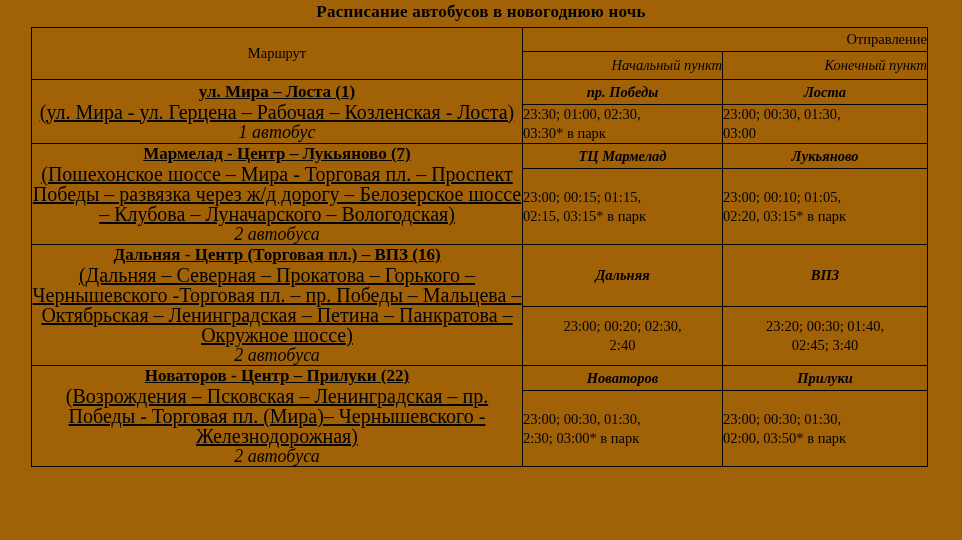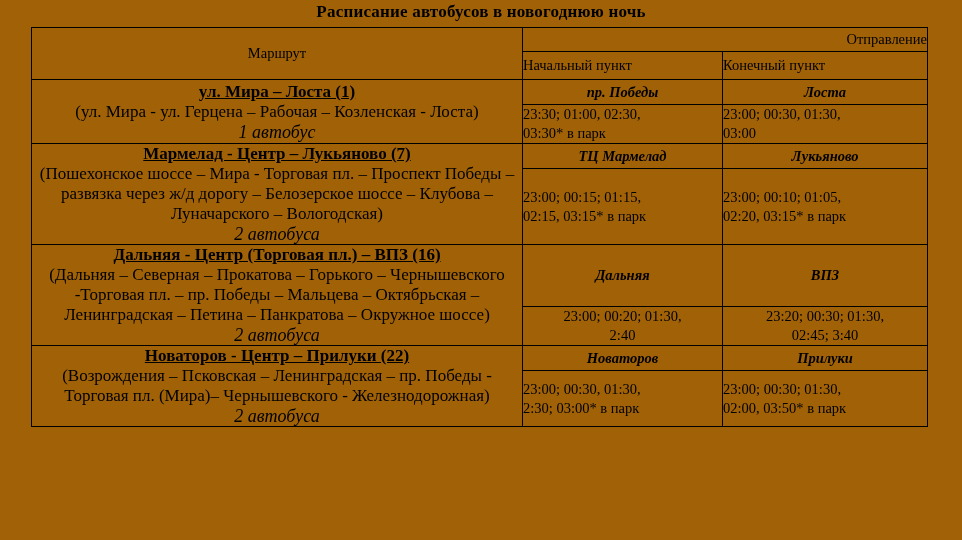--- a/index.html
+++ b/index.html
@@ -56,41 +56,43 @@
     text-align: center;
     font-size: 16px;
     height: 51px;
   }
   .hdr-depart {
     text-align: right;
     font-size: 16px;
     height: 23px;
   }
   .hdr-sub {
-    text-align: left;
+    text-align: right;
+    font-style: italic;
     font-size: 15px;
     height: 26px;
   }
 
   
   .route-cell {
     text-align: center;
     padding: 4px 6px 5px 6px;
   }
   .route-name {
     font-weight: bold;
     text-decoration: underline;
     font-size: 17px;
     line-height: 20px;
     display: block;
   }
   .route-stops {
     display: block;
-    font-size: 17px;
-    line-height: 20px;
+    font-size: 20px;
+    line-height: 20px;
+    text-decoration: underline;
   }
   .route-buses {
     display: block;
     font-style: italic;
     font-size: 18px;
     line-height: 20px;
   }
 
   
   .point-name {
@@ -180,25 +182,25 @@
         <td class="route-cell" rowspan="2">
           <span class="route-name">Дальняя - Центр (Торговая пл.) – ВПЗ (16)</span>
           <span class="route-stops">(Дальняя – Северная – Прокатова – Горького – Чернышевского -Торговая пл. – пр. Победы – Мальцева – Октябрьская – Ленинградская – Петина – Панкратова – Окружное шоссе)</span>
           <span class="route-buses">2 автобуса</span>
         </td>
         <td class="point-name ph-tall">Дальняя</td>
         <td class="point-name ph-tall">ВПЗ</td>
       </tr>
       <tr>
         <td class="times center">
-          <span class="tline">23:00; 00:20; 01:30,</span>
+          <span class="tline">23:00; 00:20; 02:30,</span>
           <span class="tline">2:40</span>
         </td>
         <td class="times center">
-          <span class="tline">23:20; 00:30; 01:30,</span>
+          <span class="tline">23:20; 00:30; 01:40,</span>
           <span class="tline">02:45; 3:40</span>
         </td>
       </tr>
 
       <tr>
         <td class="route-cell" rowspan="2">
           <span class="route-name">Новаторов - Центр – Прилуки (22)</span>
           <span class="route-stops">(Возрождения – Псковская – Ленинградская – пр. Победы - Торговая пл. (Мира)– Чернышевского - Железнодорожная)</span>
           <span class="route-buses">2 автобуса</span>
         </td>

